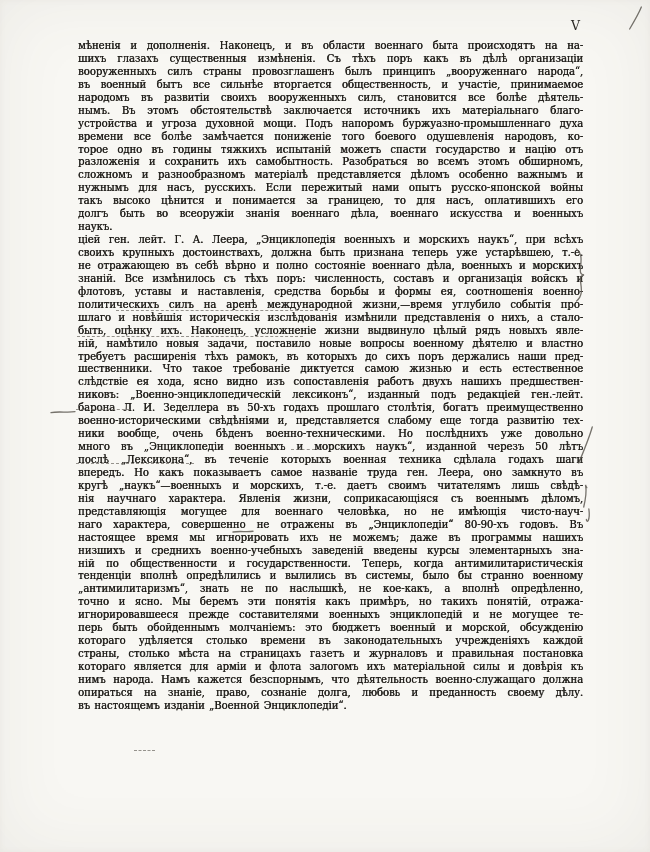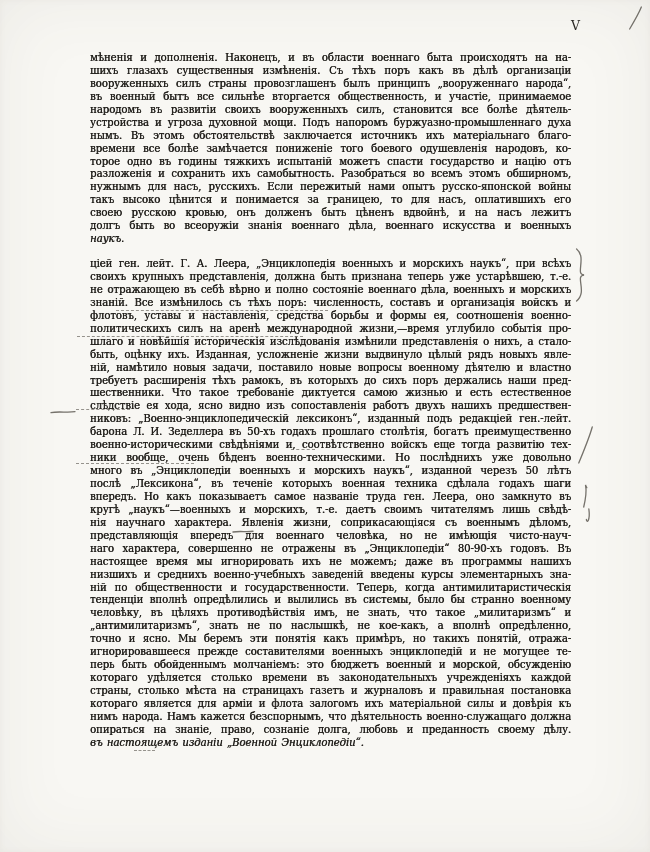--- a/index.html
+++ b/index.html
@@ -10,30 +10,30 @@
     font-family:"DejaVu Serif","Liberation Serif",serif;
   }
   .page-number{
     position:absolute;top:18px;left:566px;width:20px;text-align:center;
     font-size:12.5px;color:#2a2824;letter-spacing:1px;
   }
   .text-block{
     position:absolute;left:78px;top:40px;width:505px;
     color:#211f1b;
   }
-  .para{margin:12px;}
+  .para{margin:0;}
   .tline{
     font-size:10.15px;line-height:12.95px;
     text-align:justify;text-align-last:justify;text-justify:inter-word;
     letter-spacing:-0.08px;word-spacing:1.1px;
     text-shadow:0.35px 0 0 currentColor;
     white-space:normal;overflow:hidden;max-height:12.95px;
   }
   .tline.p-first.p-indent{text-indent:22px;}
-  .tline.p-last{text-align-last:left;font-style:italic;}
+  .tline.p-last{text-align-last:left;}
   .mark-underline{
     position:absolute;height:0;border-top:1.3px dashed #75716a;opacity:.75;
   }
   .mark-svg{position:absolute;overflow:visible;}
   .mark-svg path{
     fill:none;stroke:#5f5b54;stroke-width:1.3;stroke-linecap:round;
     vector-effect:non-scaling-stroke;opacity:.85;
   }
 </style>
 </head>
@@ -41,60 +41,59 @@
 
 <div class="page">
   <div class="page-number">V</div>
   <div class="text-block" id="text-block">
       <div class="para">
         <div class="tline p-first">мѣненія и дополненія. Наконецъ, и въ области военнаго быта происходятъ на на-</div>
         <div class="tline">шихъ глазахъ существенныя измѣненія. Съ тѣхъ поръ какъ въ дѣлѣ организаціи</div>
         <div class="tline">вооруженныхъ силъ страны провозглашенъ былъ принципъ „вооруженнаго народа“,</div>
         <div class="tline">въ военный бытъ все сильнѣе вторгается общественность, и участіе, принимаемое</div>
         <div class="tline">народомъ въ развитіи своихъ вооруженныхъ силъ, становится все болѣе дѣятель-</div>
+        <div class="tline">нымъ. Въ этомъ обстоятельствѣ заключается источникъ ихъ матеріальнаго благо-</div>
         <div class="tline">устройства и угроза духовной мощи. Подъ напоромъ буржуазно-промышленнаго духа</div>
-        <div class="tline">нымъ. Въ этомъ обстоятельствѣ заключается источникъ ихъ матеріальнаго благо-</div>
         <div class="tline">времени все болѣе замѣчается пониженіе того боевого одушевленія народовъ, ко-</div>
         <div class="tline">торое одно въ годины тяжкихъ испытаній можетъ спасти государство и націю отъ</div>
         <div class="tline">разложенія и сохранить ихъ самобытность. Разобраться во всемъ этомъ обширномъ,</div>
+        <div class="tline">сложномъ и разнообразномъ матеріалѣ представляется дѣломъ особенно важнымъ и</div>
         <div class="tline">нужнымъ для насъ, русскихъ. Если пережитый нами опытъ русско-японской войны</div>
         <div class="tline">такъ высоко цѣнится и понимается за границею, то для насъ, оплатившихъ его</div>
-        <div class="tline">своею русскою кровью, онъ долженъ быть цѣненъ вдвойнѣ, и на насъ лежитъ</div>
         <div class="tline">долгъ быть во всеоружіи знанія военнаго дѣла, военнаго искусства и военныхъ</div>
         <div class="tline p-last">наукъ.</div>
       </div>
       <div class="para">
         <div class="tline">ціей ген. лейт. Г. А. Леера, „Энциклопедія военныхъ и морскихъ наукъ“, при всѣхъ</div>
-        <div class="tline">своихъ крупныхъ представленія, должна быть признана теперь уже устарѣвшею, т.-е.</div>
+        <div class="tline">своихъ крупныхъ достоинствахъ, должна быть признана теперь уже устарѣвшею, т.-е.</div>
         <div class="tline">не отражающею въ себѣ вѣрно и полно состояніе военнаго дѣла, военныхъ и морскихъ</div>
         <div class="tline">знаній. Все измѣнилось съ тѣхъ поръ: численность, составъ и организація войскъ и</div>
         <div class="tline">флотовъ, уставы и наставленія, средства борьбы и формы ея, соотношенія военно-</div>
         <div class="tline">политическихъ силъ на аренѣ международной жизни,—время углубило событія про-</div>
         <div class="tline">шлаго и новѣйшія историческія изслѣдованія измѣнили представленія о нихъ, а стало-</div>
-        <div class="tline">быть, оцѣнку ихъ. Изданная, усложненіе жизни выдвинуло цѣлый рядъ новыхъ явле-</div>
+        <div class="tline">быть, оцѣнку ихъ. Наконецъ, усложненіе жизни выдвинуло цѣлый рядъ новыхъ явле-</div>
         <div class="tline">ній, намѣтило новыя задачи, поставило новые вопросы военному дѣятелю и властно</div>
         <div class="tline">требуетъ расширенія тѣхъ рамокъ, въ которыхъ до сихъ поръ держались наши пред-</div>
         <div class="tline">шественники. Что такое требованіе диктуется самою жизнью и есть естественное</div>
         <div class="tline">слѣдствіе ея хода, ясно видно изъ сопоставленія работъ двухъ нашихъ предшествен-</div>
         <div class="tline">никовъ: „Военно-энциклопедическій лексиконъ“, изданный подъ редакціей ген.-лейт.</div>
         <div class="tline">барона Л. И. Зеделлера въ 50-хъ годахъ прошлаго столѣтія, богатъ преимущественно</div>
-        <div class="tline">военно-историческими свѣдѣніями и, соотвѣтственно войскъ еще тогда развитію тех-</div>
+        <div class="tline">военно-историческими свѣдѣніями и, представляется слабому еще тогда развитію тех-</div>
         <div class="tline">ники вообще, очень бѣденъ военно-техническими. Но послѣднихъ уже довольно</div>
         <div class="tline">много въ „Энциклопедіи военныхъ и морскихъ наукъ“, изданной черезъ 50 лѣтъ</div>
         <div class="tline">послѣ „Лексикона“, въ теченіе которыхъ военная техника сдѣлала годахъ шаги</div>
         <div class="tline">впередъ. Но какъ показываетъ самое названіе труда ген. Леера, оно замкнуто въ</div>
         <div class="tline">кругѣ „наукъ“—военныхъ и морскихъ, т.-е. даетъ своимъ читателямъ лишь свѣдѣ-</div>
         <div class="tline">нія научнаго характера. Явленія жизни, соприкасающіяся съ военнымъ дѣломъ,</div>
-        <div class="tline">представляющія впередъ для военнаго человѣка, но не имѣющія чисто-науч-</div>
+        <div class="tline">представляющія могущее для военнаго человѣка, но не имѣющія чисто-науч-</div>
         <div class="tline">наго характера, совершенно не отражены въ „Энциклопедіи“ 80-90-хъ годовъ. Въ</div>
         <div class="tline">настоящее время мы игнорировать ихъ не можемъ; даже въ программы нашихъ</div>
         <div class="tline">низшихъ и среднихъ военно-учебныхъ заведеній введены курсы элементарныхъ зна-</div>
         <div class="tline">ній по общественности и государственности. Теперь, когда антимилитаристическія</div>
         <div class="tline">тенденціи вполнѣ опредѣлились и вылились въ системы, было бы странно военному</div>
-        <div class="tline">человѣку, въ цѣляхъ противодѣйствія имъ, не знать, что такое „милитаризмъ“ и</div>
         <div class="tline">„антимилитаризмъ“, знать не по наслышкѣ, не кое-какъ, а вполнѣ опредѣленно,</div>
         <div class="tline">точно и ясно. Мы беремъ эти понятія какъ примѣръ, но такихъ понятій, отража-</div>
         <div class="tline">игнорировавшееся прежде составителями военныхъ энциклопедій и не могущее те-</div>
         <div class="tline">перь быть обойденнымъ молчаніемъ: это бюджетъ военный и морской, обсужденію</div>
         <div class="tline">котораго удѣляется столько времени въ законодательныхъ учрежденіяхъ каждой</div>
         <div class="tline">страны, столько мѣста на страницахъ газетъ и журналовъ и правильная постановка</div>
         <div class="tline">котораго является для арміи и флота залогомъ ихъ матеріальной силы и довѣрія къ</div>
         <div class="tline">нимъ народа. Намъ кажется безспорнымъ, что дѣятельность военно-служащаго должна</div>
         <div class="tline">опираться на знаніе, право, сознаніе долга, любовь и преданность своему дѣлу.</div>
         <div class="tline p-last">въ настоящемъ изданіи „Военной Энциклопедіи“.</div>

